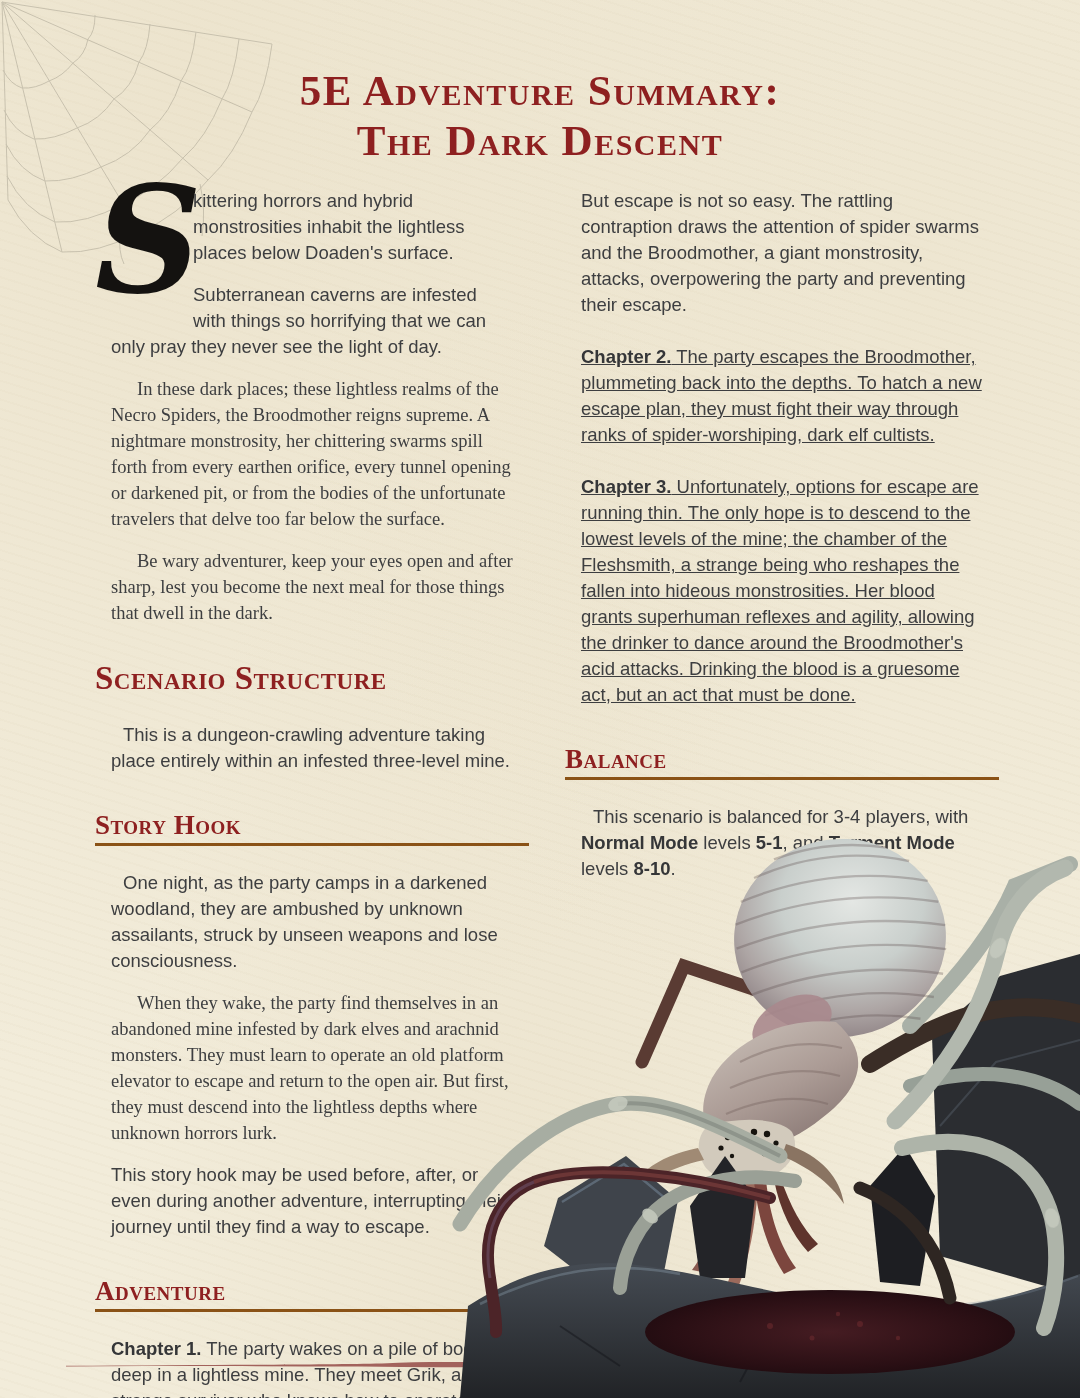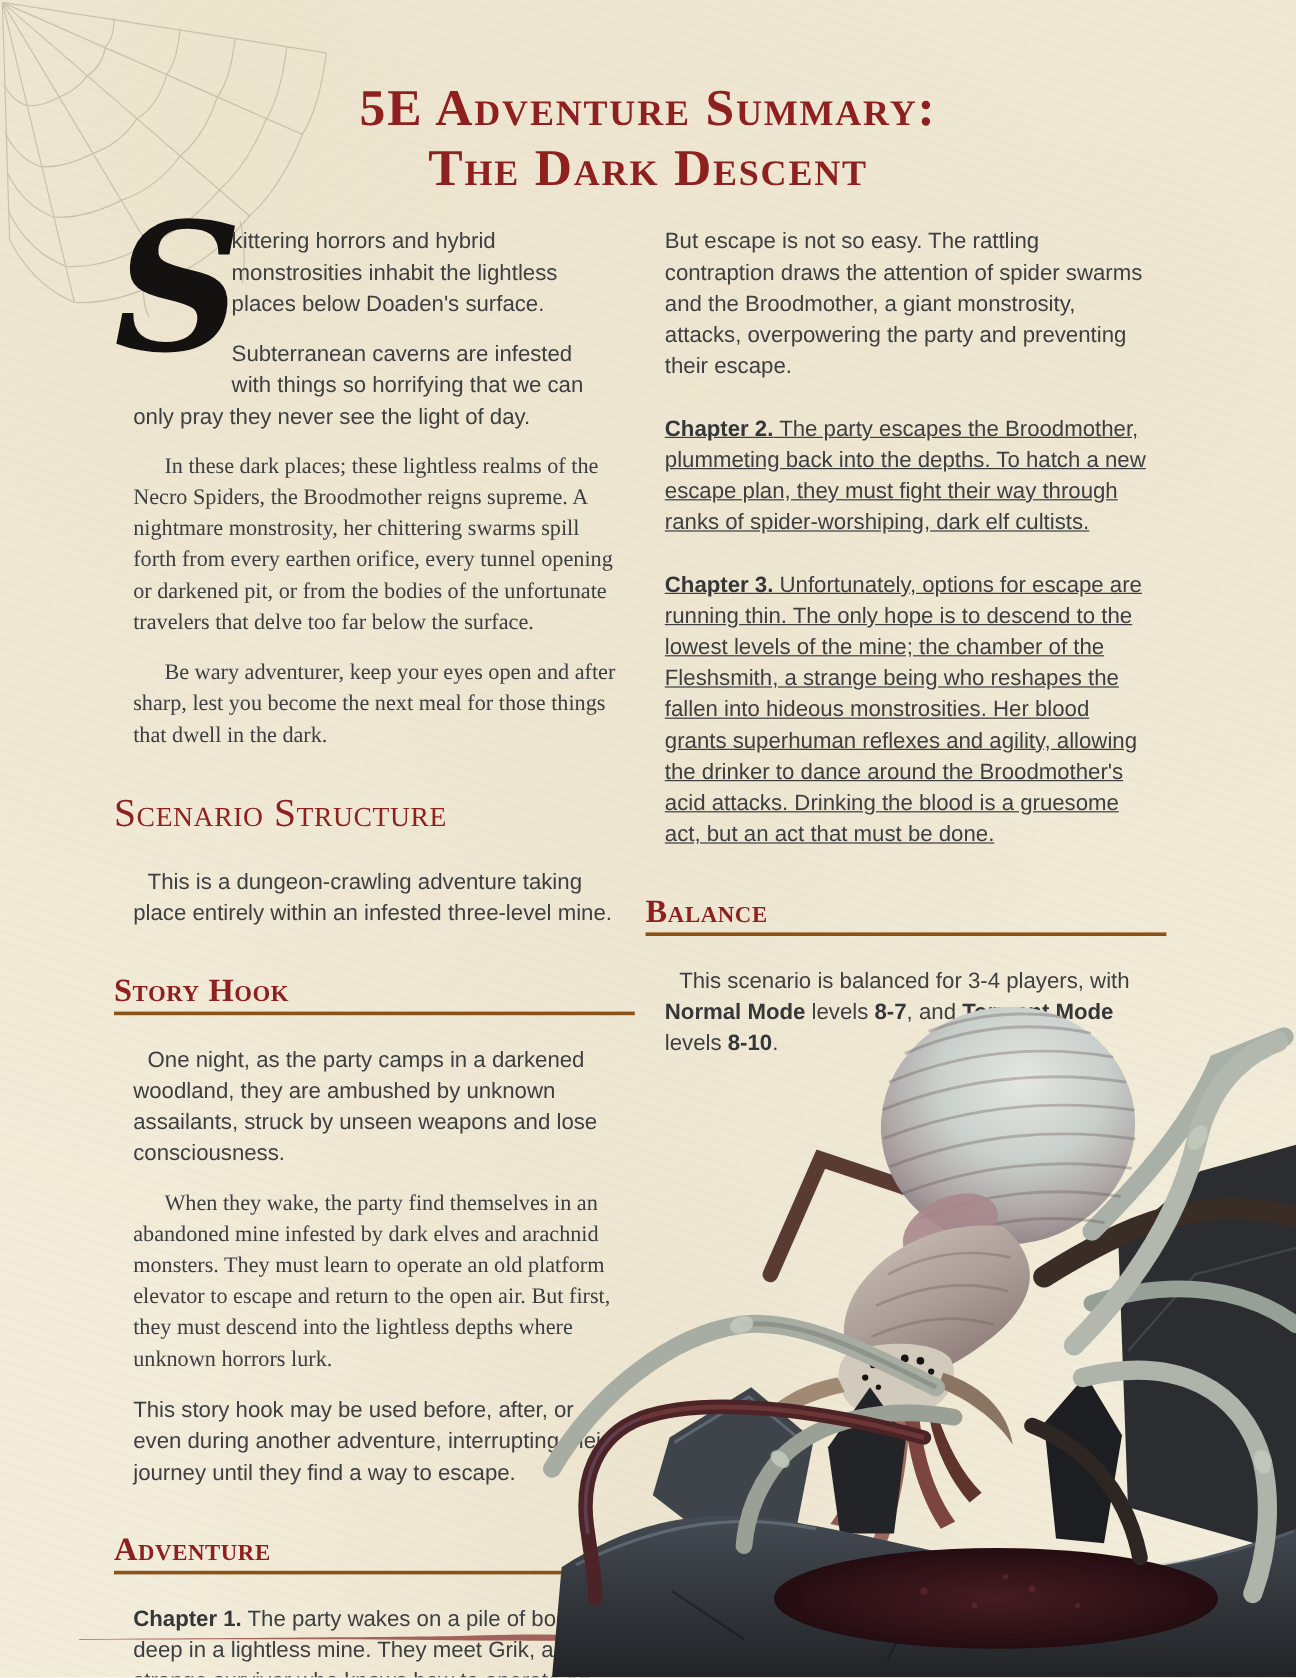--- a/index.html
+++ b/index.html
@@ -14,32 +14,32 @@
     font-family:"Liberation Sans", sans-serif;
     color:#3d3e40;
   }
   .title{
     position:absolute; top:56px; left:0; width:100%; text-align:center;
     font-family:"Liberation Serif", serif; font-variant:small-caps; font-weight:bold;
     color:#8e2020; font-size:43px; line-height:50px; letter-spacing:1.5px;margin-top:10px;
   }
   .col{position:absolute; top:172px; font-size:18.5px; line-height:26px;}
   .col-left{left:95px; width:434px;}
-  .col-right{left:538px; width:434px;}
+  .col-right{left:565px; width:434px;}
   .col p{margin:16px;}
   .indent-sm{text-indent:12px;}
   .indent{text-indent:26px;font-family:Liberation Serif, serif;}
   .gap{margin-top:26px !important;text-decoration:underline;}
   .dropcap{
     float:left; font-family:"DejaVu Serif", serif; font-style:italic; font-weight:bold;
     font-size:148px; line-height:124px; height:150px; width:88px; color:#141210;
     margin:6px 10px 0 0; text-align:center;
   }
   h2.sec{
-    font-family:"Liberation Serif", serif; font-variant:small-caps; font-weight:normal;
+    font-family:"Liberation Serif", serif; font-variant:small-caps; font-weight:bold;
     color:#8e2020; font-size:33px; line-height:36px; letter-spacing:.5px;
     margin:34px 0 26px 0;
   }
   h3.sub{
     font-family:Liberation Serif, serif; font-variant:small-caps; font-weight:bold;
     color:#8e2020; font-size:27px; line-height:30px; letter-spacing:.5px;
     margin:36px 0 24px 0; border-bottom:3px solid #8a5216; padding-bottom:3px;
   }
   b{color:#353638;}
   .web{position:absolute; left:0; top:0; width:278px; height:266px;}
@@ -92,21 +92,21 @@
     <h3 class="sub">Adventure</h3>
     <p><b>Chapter 1.</b><span> The party wakes on a pile of bodies deep in a lightless mine. They meet Grik, a strange survivor who knows how to operate an old elevator to return to the surface.</span></p>
   </div>
 
   <div class="col col-right">
     <p>But escape is not so easy. The rattling contraption draws the attention of spider swarms and the Broodmother, a giant monstrosity, attacks, overpowering the party and preventing their escape.</p>
     <p class="gap"><b>Chapter 2.</b><span> The party escapes the Broodmother, plummeting back into the depths. To hatch a new escape plan, they must fight their way through ranks of spider-worshiping, dark elf cultists.</span></p>
     <p class="gap"><b>Chapter 3.</b><span> Unfortunately, options for escape are running thin. The only hope is to descend to the lowest levels of the mine; the chamber of the Fleshsmith, a strange being who reshapes the fallen into hideous monstrosities. Her blood grants superhuman reflexes and agility, allowing the drinker to dance around the Broodmother's acid attacks. Drinking the blood is a gruesome act, but an act that must be done.</span></p>
 
     <h3 class="sub">Balance</h3>
-    <p class="indent-sm"><span>This scenario is balanced for 3-4 players, with </span><b>Normal Mode</b><span> levels </span><b>8-7</b><span>, and </span><b>Torment Mode</b><span> levels </span><b>8-10</b><span>.</span></p>
+    <p class="indent-sm"><span>This scenario is balanced for 3-4 players, with </span><b>Normal Mode</b><span> levels </span><b>5-1</b><span>, and </span><b>Torment Mode</b><span> levels </span><b>8-10</b><span>.</span></p>
   </div>
 
   <svg class="divider" viewBox="0 0 944 10" preserveAspectRatio="none" aria-hidden="true">
     <path fill="#a2625c" d="M4,4.8 C150,3.8 260,3.6 320,2.4 C370,0.4 420,0.8 455,3.2 C470,4.2 480,4.8 520,4.6 C600,4.2 640,3.8 700,2.0 C760,0.4 830,0.8 880,3.6 C915,5.4 938,5.0 942,4.6 L942,5.2 C900,6.8 860,6.4 800,5.4 C740,4.4 700,4.8 650,5.6 C600,6.2 560,6.2 520,5.8 C480,5.4 450,5.8 420,6.0 C380,6.4 340,6.2 300,5.6 C200,4.8 100,5.2 4,5.4 Z"></path>
   </svg>
 
   <svg class="spider" viewBox="0 0 640 572" aria-hidden="true">
     <defs>
       <radialGradient id="abd" cx="58%" cy="32%" r="75%">
         <stop offset="0" stop-color="#e4e7e4"></stop>

